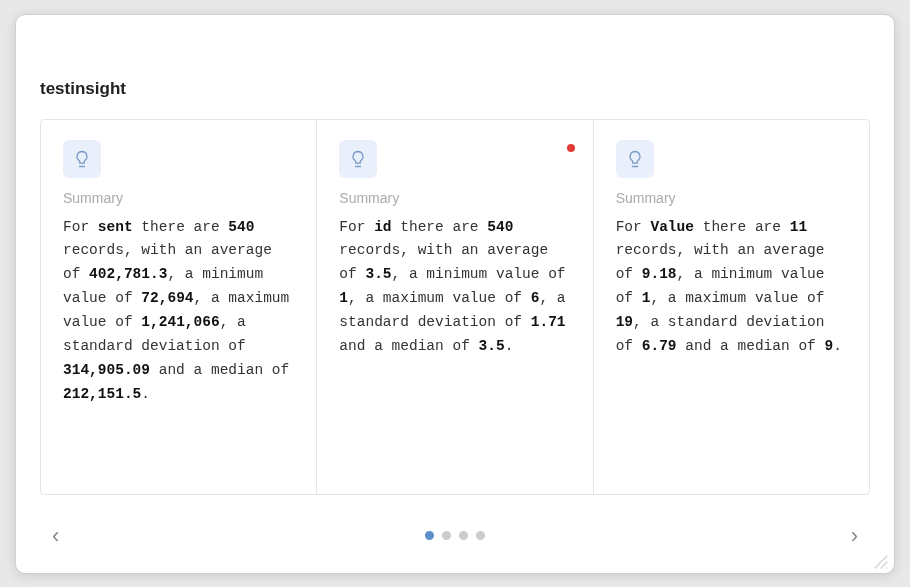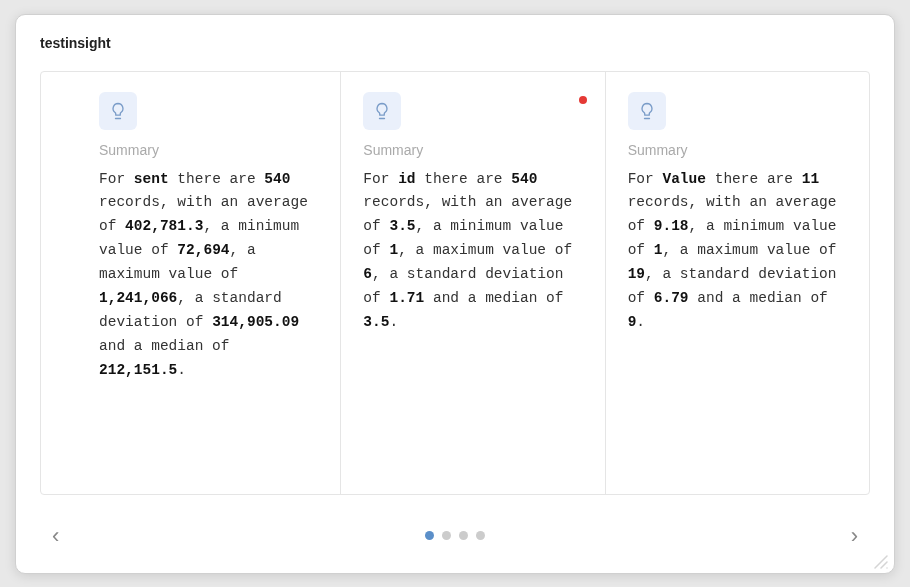--- a/index.html
+++ b/index.html
@@ -17,33 +17,33 @@
       border: 1px solid #d0d0d0;
       box-shadow: 0 2px 12px rgba(0,0,0,0.12);
       width: 880px;
       min-height: 560px;
       padding: 20px 24px 20px 24px;
       position: relative;
       display: flex;
       flex-direction: column;
     }
     .window-title {
-      font-size: 14px;
+      font-size: 17px;
       font-weight: 600;
       color: #222;
       margin-bottom: 20px;
+      margin-top: 44px;
     }
     .cards-area {
       display: flex;
       flex: 1;
       gap: 0;
       border: 1px solid #e5e5e5;
       border-radius: 4px;
       overflow: hidden;
-      padding-left: 36px;
     }
     .card {
       flex: 1;
       padding: 20px 22px 20px 22px;
       border-right: 1px solid #e5e5e5;
       position: relative;
     }
     .card:last-child {
       border-right: none;
     }

